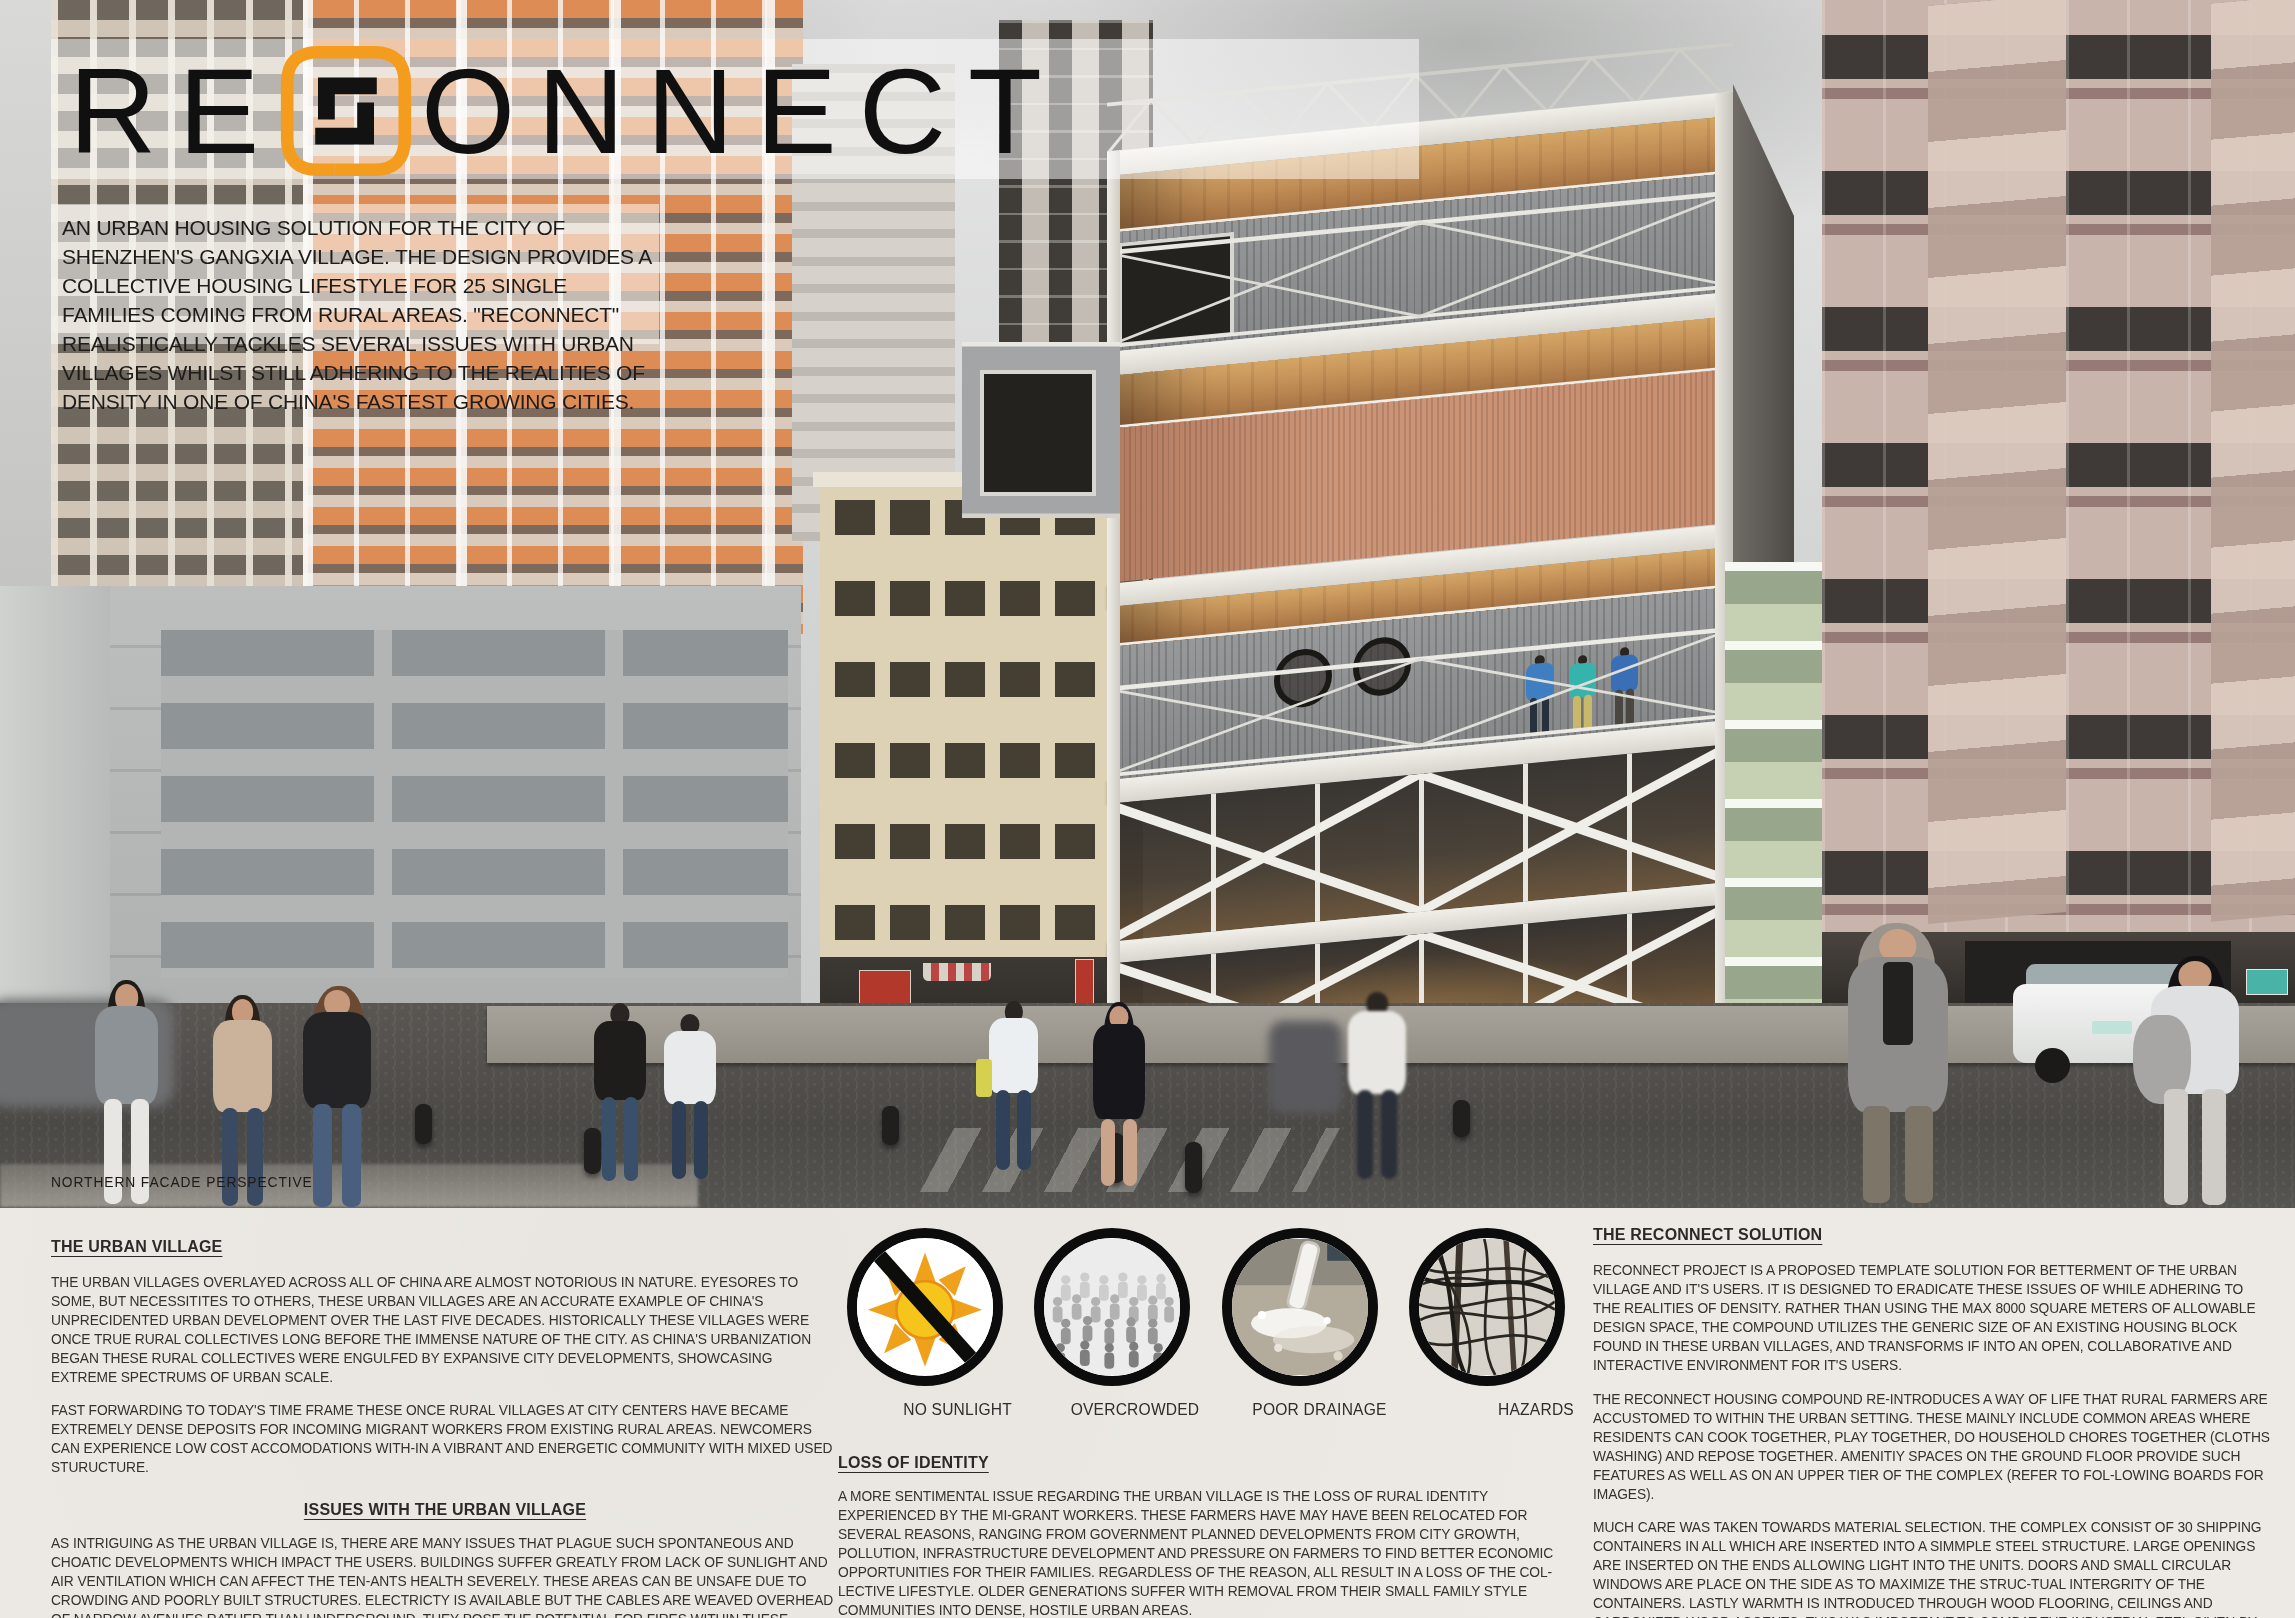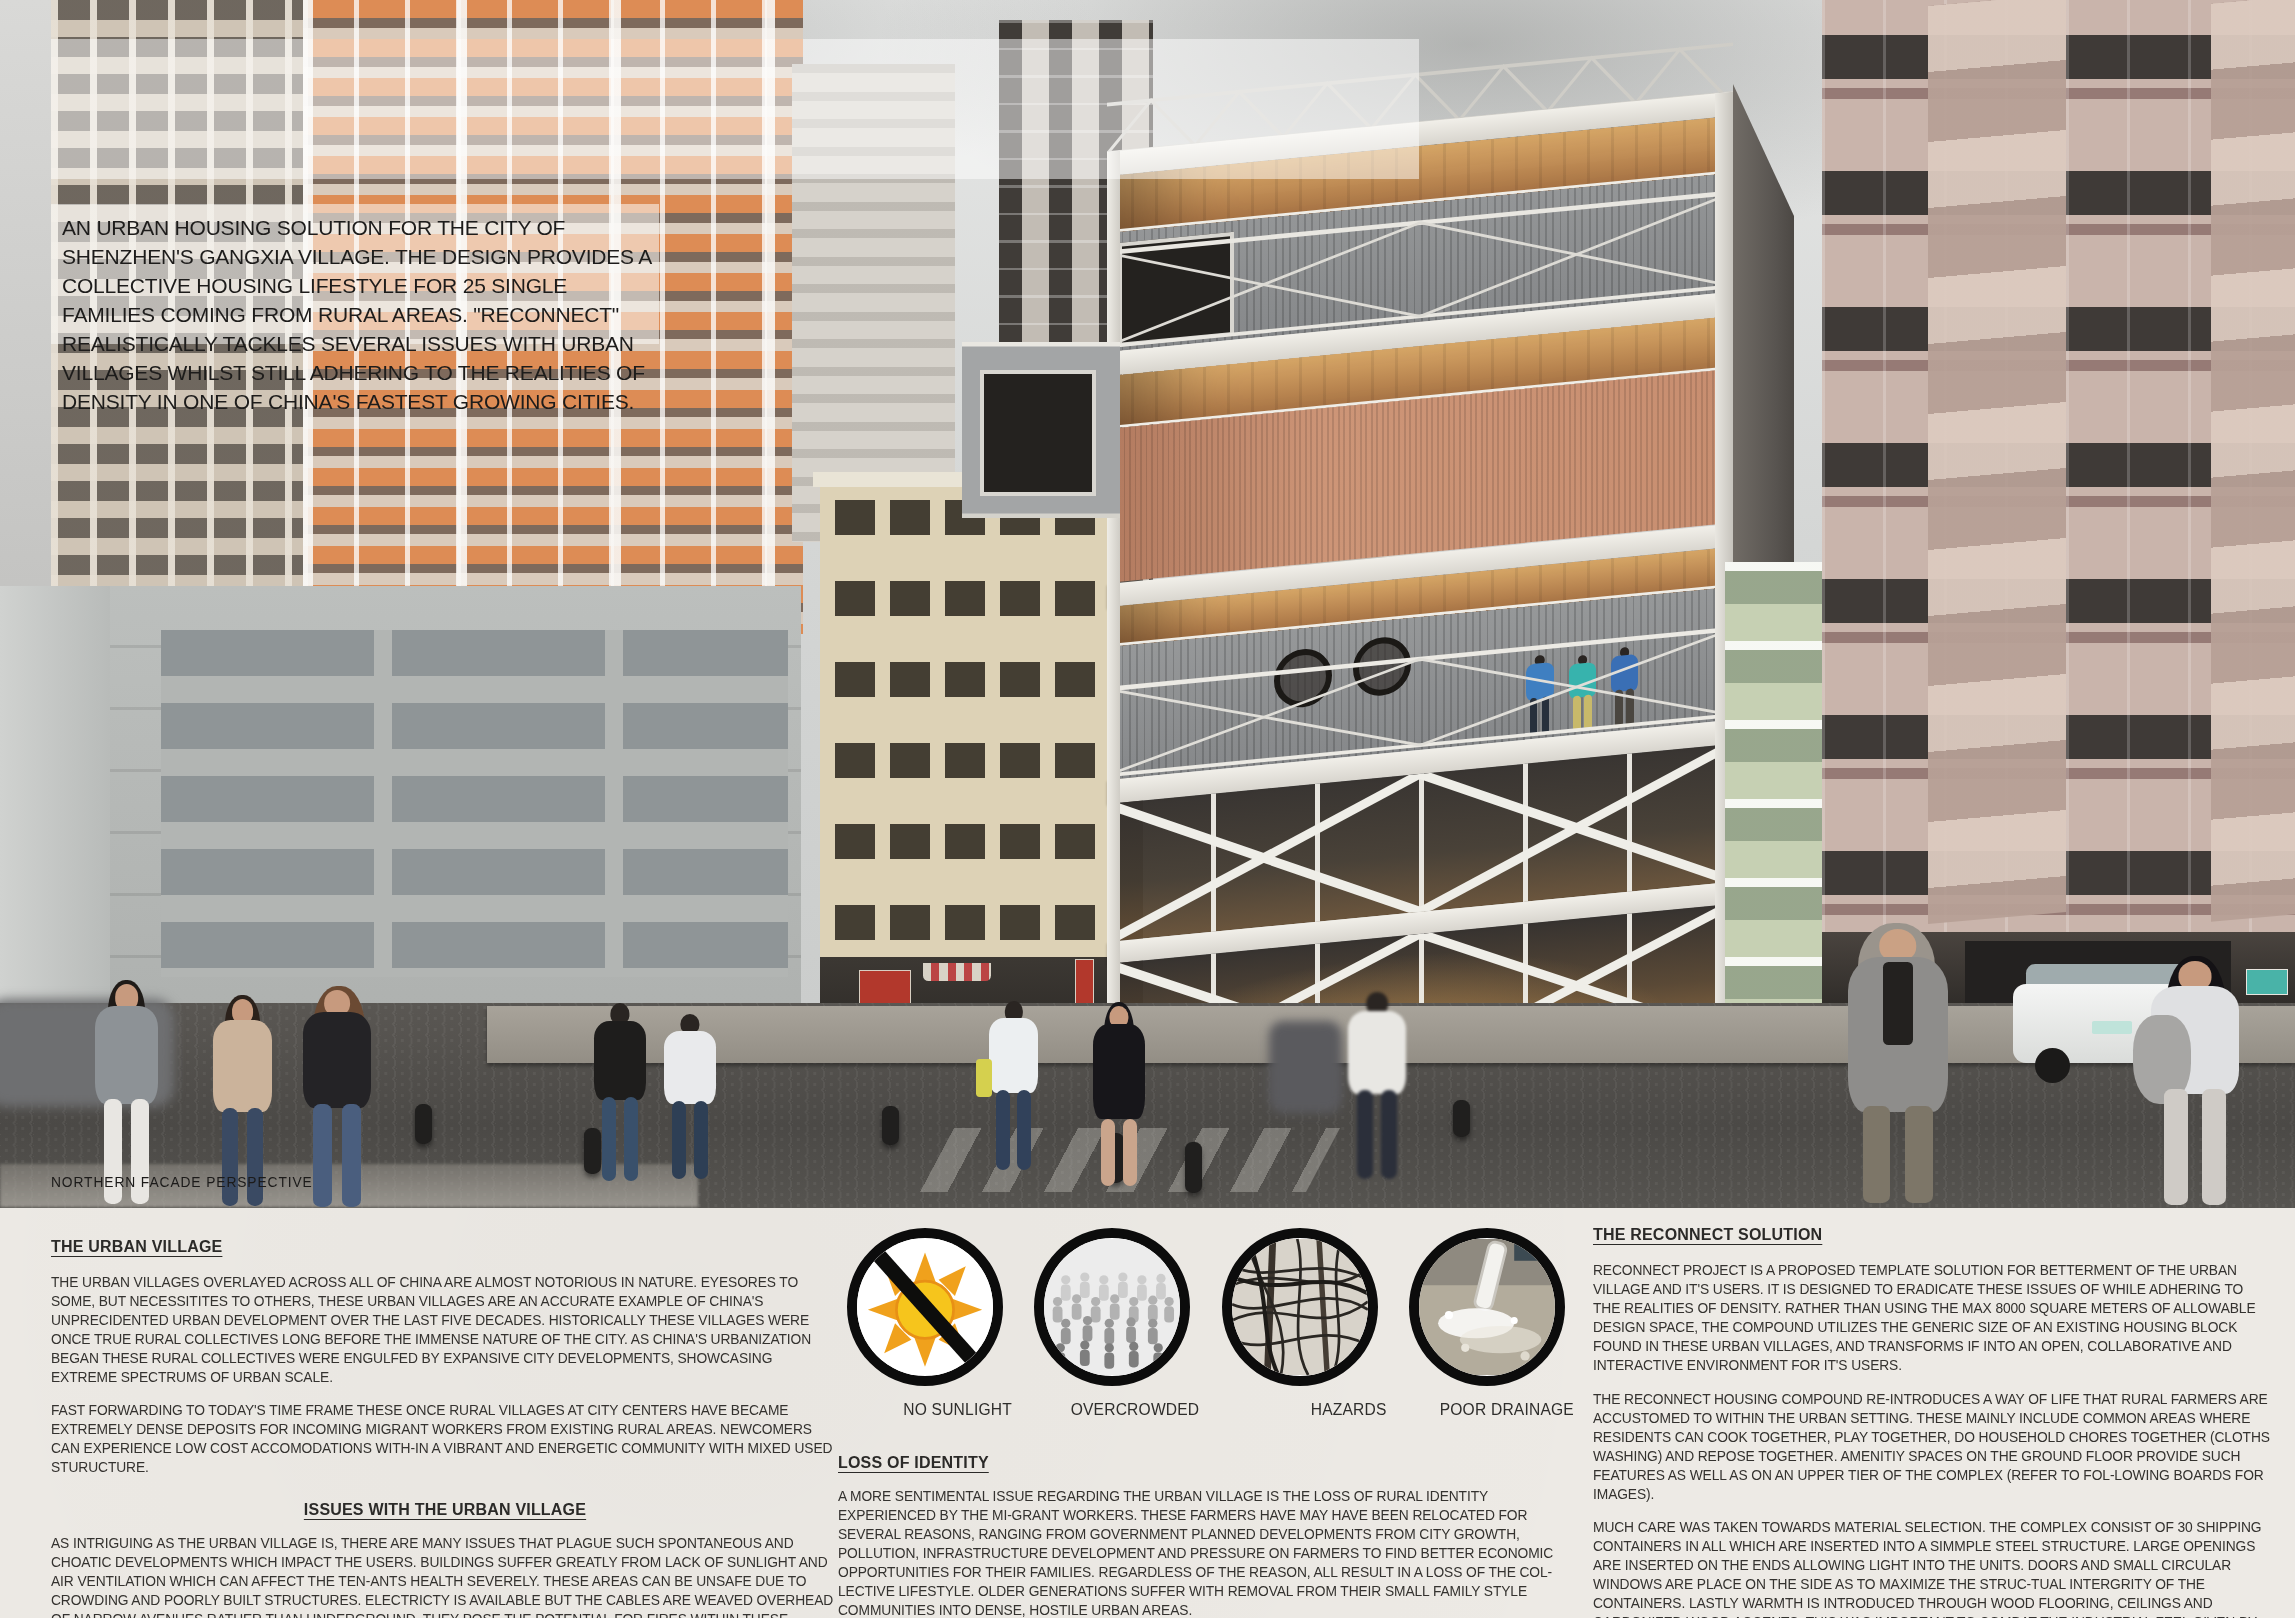--- a/index.html
+++ b/index.html
@@ -388,20 +388,30 @@
       <i class="hr" style="background:#141215;width:54%;height:44%;left:24%;"></i>
         <i class="hd" style="background:#c79a7e;"></i>
       <i class="tr" style="background:#dfe0e2;"></i>
       <i style="left:-6%;top:22%;width:52%;height:36%;background:#a7a6a4;border-radius:40% 40% 46% 46%;"></i>
       <i class="la" style="background:#cfcbc6;"></i>
         <i class="lb" style="background:#cfcbc6;"></i>
     </div>
 
     <div class="abs" id="titleband"></div>
     <div class="abs" id="introband"></div>
+    <div class="abs" id="title">
+      <span>RE</span>
+      <svg id="logo" viewBox="0 0 100 100">
+        <path d="M 60,8 H 30 Q 8,8 8,30 V 70 Q 8,92 30,92 H 42" fill="none" stroke="#F49C1E" stroke-width="9" stroke-linecap="butt"></path>
+        <path d="M 42,92 H 70 Q 92,92 92,70 V 30 Q 92,8 70,8 H 58" fill="none" stroke="#F49C1E" stroke-width="9" stroke-linecap="butt"></path>
+        <path d="M 30,26 H 72 V 38 H 42 V 56 H 30 Z" fill="#121212"></path>
+        <path d="M 70,74 H 28 V 62 H 58 V 44 H 70 Z" fill="#121212"></path>
+      </svg>
+      <span>ONNECT</span>
+    </div>
     <div class="abs" id="intro">AN URBAN HOUSING SOLUTION FOR THE CITY OF SHENZHEN'S GANGXIA VILLAGE. THE DESIGN PROVIDES A COLLECTIVE HOUSING LIFESTYLE FOR 25 SINGLE FAMILIES COMING FROM RURAL AREAS. "RECONNECT" REALISTICALLY TACKLES SEVERAL ISSUES WITH URBAN VILLAGES WHILST STILL ADHERING TO THE REALITIES OF DENSITY IN ONE OF CHINA'S FASTEST GROWING CITIES.</div>
     <div class="abs" id="caption">NORTHERN FACADE PERSPECTIVE</div>
   </div>
 
   <div id="panel">
 
     <div id="col1">
       <div class="h">THE URBAN VILLAGE</div>
       <div class="p">THE URBAN VILLAGES OVERLAYED ACROSS ALL OF CHINA ARE ALMOST NOTORIOUS IN NATURE. EYESORES TO SOME, BUT NECESSITITES TO OTHERS, THESE URBAN VILLAGES ARE AN ACCURATE EXAMPLE OF CHINA'S UNPRECIDENTED URBAN DEVELOPMENT OVER THE LAST FIVE DECADES.  HISTORICALLY THESE VILLAGES WERE ONCE TRUE RURAL COLLECTIVES LONG BEFORE THE IMMENSE NATURE OF THE CITY.  AS CHINA'S URBANIZATION BEGAN THESE RURAL COLLECTIVES WERE ENGULFED BY EXPANSIVE CITY DEVELOPMENTS, SHOWCASING EXTREME SPECTRUMS OF URBAN SCALE.</div>
       <div class="p" style="margin-bottom:24px;">FAST FORWARDING TO TODAY'S TIME FRAME THESE ONCE RURAL VILLAGES AT CITY CENTERS HAVE BECAME EXTREMELY DENSE DEPOSITS FOR INCOMING MIGRANT WORKERS FROM EXISTING RURAL AREAS. NEWCOMERS CAN EXPERIENCE LOW COST ACCOMODATIONS WITH-IN A VIBRANT AND ENERGETIC COMMUNITY WITH MIXED USED STURUCTURE.</div>
@@ -471,20 +481,37 @@
                 <use href="#pp" x="66" y="79"></use>
                 <use href="#pp" x="84" y="80"></use>
               </g>
           </svg>
         </div>
         <div class="iconlab">OVERCROWDED</div>
       </div>
       <div class="icell">
         <div class="iconc">
           <svg viewBox="0 0 100 100">
+            <rect width="100" height="100" fill="#b3ac9c"></rect>
+            <rect width="100" height="34" fill="#8f8a80"></rect>
+            <rect x="70" y="0" width="18" height="16" fill="#3c4a52"></rect>
+            <rect x="46" y="2" width="13" height="50" rx="5" transform="rotate(14 52 27)" fill="#f3f2ee" stroke="#c9c6bf" stroke-width="2"></rect>
+            <ellipse cx="42" cy="62" rx="28" ry="11" fill="rgba(255,255,255,.85)"></ellipse>
+            <ellipse cx="60" cy="74" rx="30" ry="10" fill="rgba(235,232,222,.6)"></ellipse>
+            <circle cx="22" cy="56" r="3" fill="#fff"></circle>
+              <circle cx="70" cy="60" r="2.6" fill="#fff"></circle>
+            <circle cx="34" cy="80" r="3" fill="#e8e4da"></circle>
+              <circle cx="78" cy="86" r="3.4" fill="#ded9cd"></circle>
+          </svg>
+        </div>
+        <div class="iconlab">POOR DRAINAGE</div>
+      </div>
+      <div class="icell">
+        <div class="iconc">
+          <svg viewBox="0 0 100 100">
             <rect width="100" height="100" fill="#d8d3ca"></rect>
             <line x1="30" y1="0" x2="26" y2="100" stroke="#3a332c" stroke-width="5"></line>
             <line x1="64" y1="0" x2="70" y2="100" stroke="#453d34" stroke-width="4"></line>
             <g stroke="#2a2723" stroke-width="2" fill="none">
               <path d="M0,20 C30,34 60,10 100,30"></path>
                 <path d="M0,34 C40,18 70,46 100,22"></path>
               <path d="M0,48 C28,60 66,30 100,52"></path>
                 <path d="M0,60 C36,42 64,74 100,46"></path>
               <path d="M0,74 C30,88 62,58 100,78"></path>
                 <path d="M10,0 C22,40 44,60 36,100"></path>
@@ -492,37 +519,20 @@
                 <path d="M48,0 C56,30 40,72 56,100"></path>
             </g>
             <g stroke="#1d1b18" stroke-width="3" fill="none">
               <path d="M0,28 C44,44 60,20 100,40"></path>
                 <path d="M12,0 C30,50 20,70 34,100"></path>
             </g>
           </svg>
         </div>
         <div class="iconlab">HAZARDS</div>
       </div>
-      <div class="icell">
-        <div class="iconc">
-          <svg viewBox="0 0 100 100">
-            <rect width="100" height="100" fill="#b3ac9c"></rect>
-            <rect width="100" height="34" fill="#8f8a80"></rect>
-            <rect x="70" y="0" width="18" height="16" fill="#3c4a52"></rect>
-            <rect x="46" y="2" width="13" height="50" rx="5" transform="rotate(14 52 27)" fill="#f3f2ee" stroke="#c9c6bf" stroke-width="2"></rect>
-            <ellipse cx="42" cy="62" rx="28" ry="11" fill="rgba(255,255,255,.85)"></ellipse>
-            <ellipse cx="60" cy="74" rx="30" ry="10" fill="rgba(235,232,222,.6)"></ellipse>
-            <circle cx="22" cy="56" r="3" fill="#fff"></circle>
-              <circle cx="70" cy="60" r="2.6" fill="#fff"></circle>
-            <circle cx="34" cy="80" r="3" fill="#e8e4da"></circle>
-              <circle cx="78" cy="86" r="3.4" fill="#ded9cd"></circle>
-          </svg>
-        </div>
-        <div class="iconlab">POOR DRAINAGE</div>
-      </div>
     </div>
 
     <div id="loss">
       <div class="h">LOSS OF IDENTITY</div>
       <div class="p">A MORE SENTIMENTAL ISSUE REGARDING THE URBAN VILLAGE IS THE LOSS OF RURAL IDENTITY EXPERIENCED BY THE MI-GRANT WORKERS.  THESE FARMERS HAVE MAY HAVE BEEN RELOCATED FOR SEVERAL REASONS, RANGING FROM GOVERNMENT PLANNED DEVELOPMENTS FROM CITY GROWTH, POLLUTION, INFRASTRUCTURE DEVELOPMENT AND PRESSURE ON FARMERS TO FIND BETTER ECONOMIC OPPORTUNITIES FOR THEIR FAMILIES. REGARDLESS OF THE REASON, ALL RESULT IN A LOSS OF THE COL-LECTIVE LIFESTYLE.  OLDER GENERATIONS SUFFER WITH REMOVAL FROM THEIR SMALL FAMILY STYLE COMMUNITIES INTO DENSE, HOSTILE URBAN AREAS.</div>
     </div>
 
     <div id="col3">
       <div class="h">THE RECONNECT SOLUTION</div>
       <div class="p">RECONNECT PROJECT IS A PROPOSED TEMPLATE SOLUTION FOR BETTERMENT OF THE URBAN VILLAGE AND IT'S USERS. IT IS DESIGNED TO ERADICATE THESE ISSUES OF WHILE ADHERING TO THE REALITIES OF DENSITY.  RATHER THAN USING THE MAX 8000 SQUARE METERS OF ALLOWABLE DESIGN SPACE, THE COMPOUND UTILIZES THE GENERIC SIZE OF AN EXISTING HOUSING BLOCK FOUND IN THESE URBAN VILLAGES, AND TRANSFORMS IF INTO AN OPEN, COLLABORATIVE AND INTERACTIVE ENVIRONMENT FOR IT'S USERS.</div>

